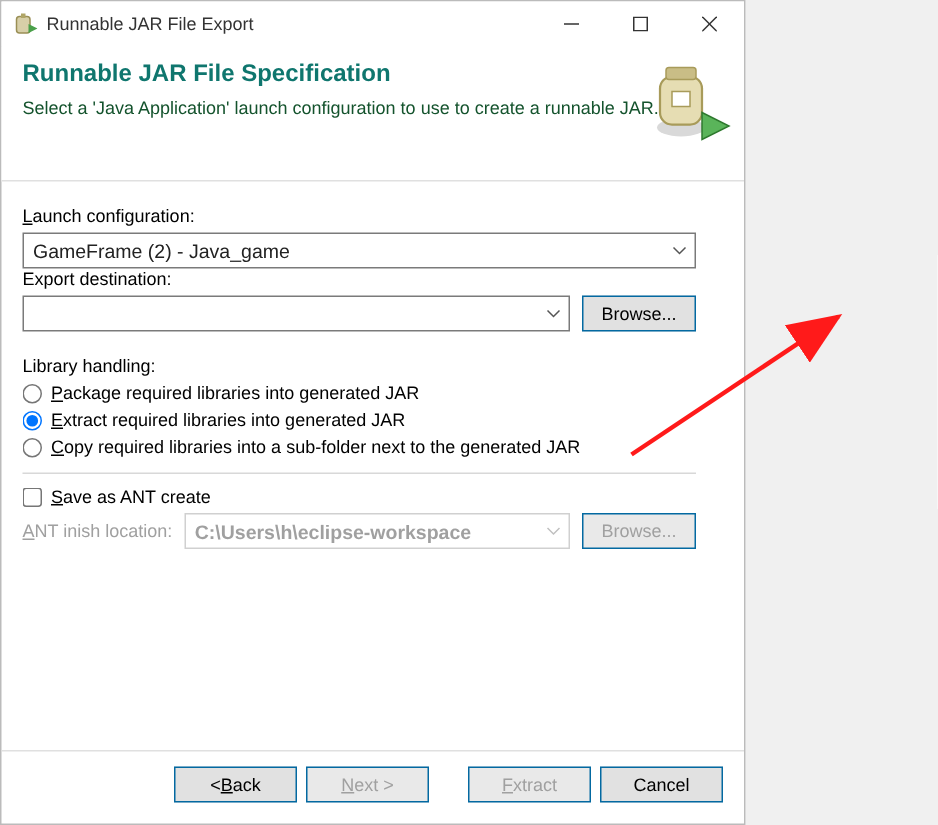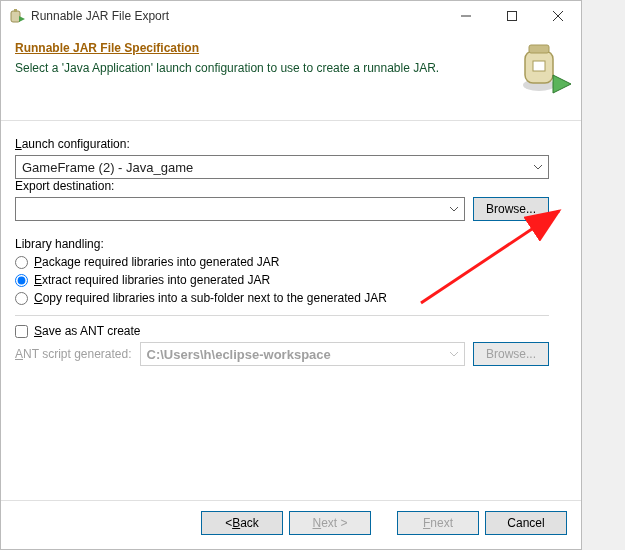--- a/index.html
+++ b/index.html
@@ -1,24 +1,24 @@
 <!DOCTYPE html>
 <html><head>
 <meta charset="utf-8">
 <style>
   * { box-sizing: border-box; font-family: "Segoe UI", Tahoma, sans-serif; }
   body { margin: 0; background: #f0f0f0; width: 625px; height: 550px; overflow: hidden; position: relative; }
-  .window { width: 582px; height: 550px; background: #fff; border: 1px solid #bbb; position: relative; display: flex; flex-direction: column; }
+  .window { width: 497px; height: 550px; background: #fff; border: 1px solid #bbb; position: relative; display: flex; flex-direction: column; }
   .titlebar { height: 30px; display: flex; align-items: center; padding: 0 0 0 8px; background: #fff; }
   .titlebar .icon { width: 16px; height: 16px; margin-right: 6px; }
   .titlebar .title { font-size: 12px; color: #333; flex: 1; }
   .winbtn { width: 46px; height: 30px; display: flex; align-items: center; justify-content: center; }
   .winbtn svg { stroke: #333; }
   .header { padding: 10px 14px 12px 14px; background: #fff; position: relative; border-bottom: 1px solid #e0e0e0; min-height: 90px; }
-  .header h1 { margin: 0 0 6px 0; font-size: 12px; font-weight: 700; color: #a16207; text-decoration: underline; }
+  .header h1 { margin: 0 0 6px 0; font-size: 16px; font-weight: 700; color: #0f766e; }
   .header p { margin: 0; font-size: 12px; color: #14532d; }
   .header .banner-icon { position: absolute; right: 8px; top: 6px; }
   .body { padding: 10px 32px 6px 14px; font-size: 12px; color: #000; }
   .label { margin: 6px 0 4px 0; display: block; }
   .mn { text-decoration: underline; }
   .combo { display: flex; align-items: center; height: 24px; border: 1px solid #7a7a7a; background: #fff; width: 100%; }
   .combo .val { flex: 1; padding: 0 6px; font-size: 13px; color: #222; }
   .combo .chev { width: 20px; display: flex; align-items: center; justify-content: center; }
   .dest-row { display: flex; gap: 8px; align-items: center; margin-top: 2px; }
   .dest-row .combo { flex: 1; }
@@ -126,21 +126,21 @@
       <span><span class="mn">C</span><span>opy required libraries into a sub-folder next to the generated JAR</span></span>
     </div>
 
     <div class="sep"></div>
 
     <div class="check-row">
       <input type="checkbox" style="">
       <span><span class="mn">S</span><span>ave as ANT create</span></span>
     </div>
     <div class="ant-row">
-      <span class="lbl"><span class="mn">A</span><span>NT script generated:</span></span>
+      <span class="lbl"><span class="mn">A</span><span>NT inish location:</span></span>
       <div class="combo">
         <span class="val">C:\Users\h\eclipse-workspace</span>
         <span class="chev">
             <svg width="10" height="6">
               <polyline points="1,1 5,5 9,1" fill="none" stroke="#c0c0c0" stroke-width="1"></polyline>
             </svg>
           </span>
       </div>
       <button class="btn disabled" disabled="">Browse...</button>
     </div>
@@ -163,18 +163,18 @@
         <span>ack</span>
       </button>
     <button class="btn disabled" disabled="">
         <span></span>
         <span class="mn">N</span>
         <span>ext &gt;</span>
       </button>
     <button class="btn disabled" style="margin-left:20px;" disabled="">
         <span></span>
         <span class="mn">F</span>
-        <span>next</span>
+        <span>xtract</span>
       </button>
     <button class="btn">Cancel</button>
   </div>
 
 </div>
 
 </body></html>

